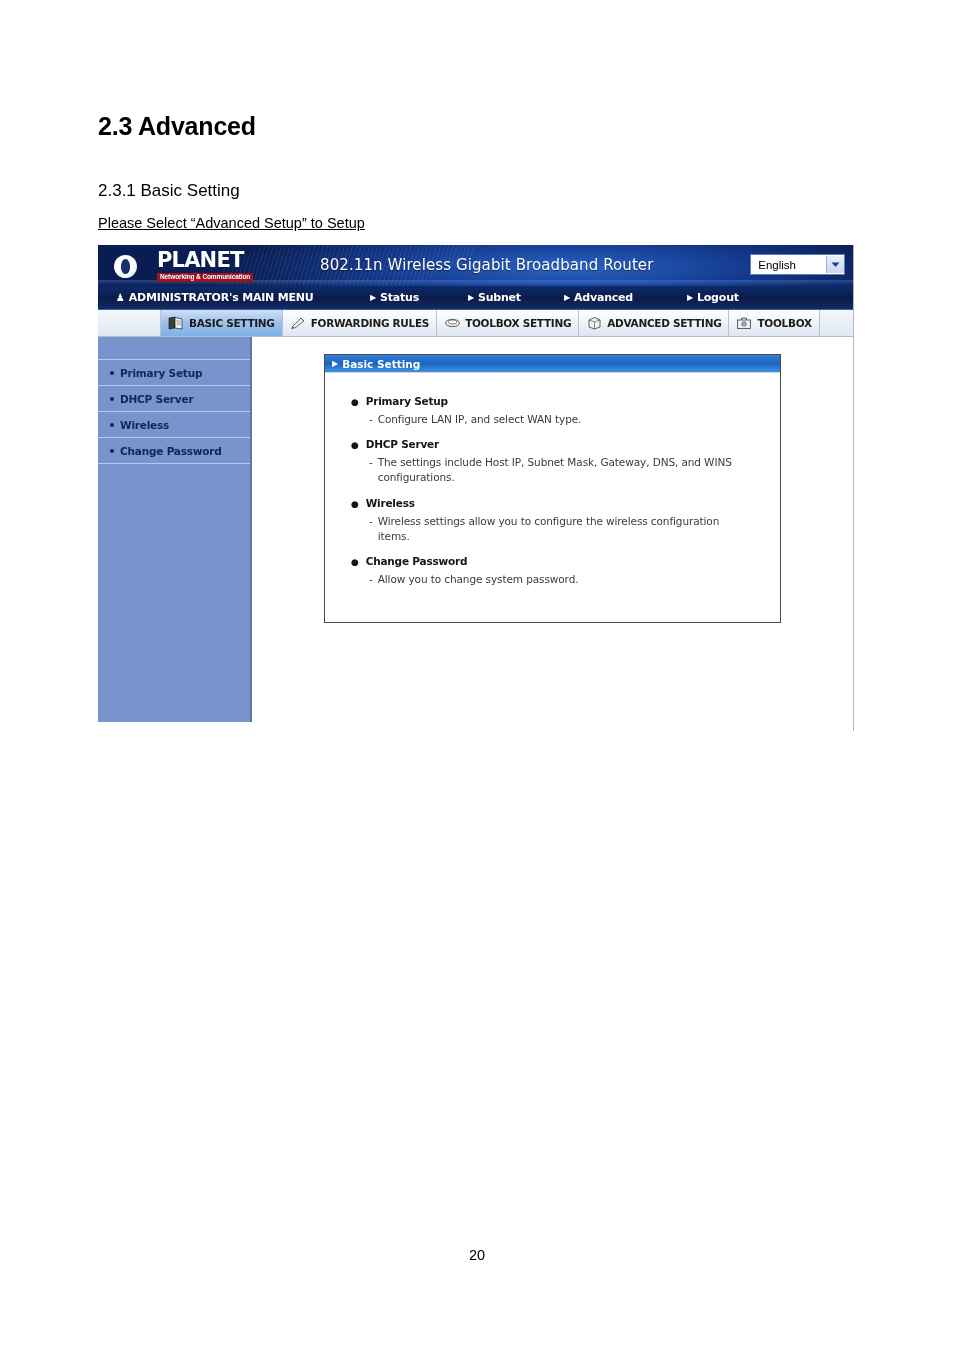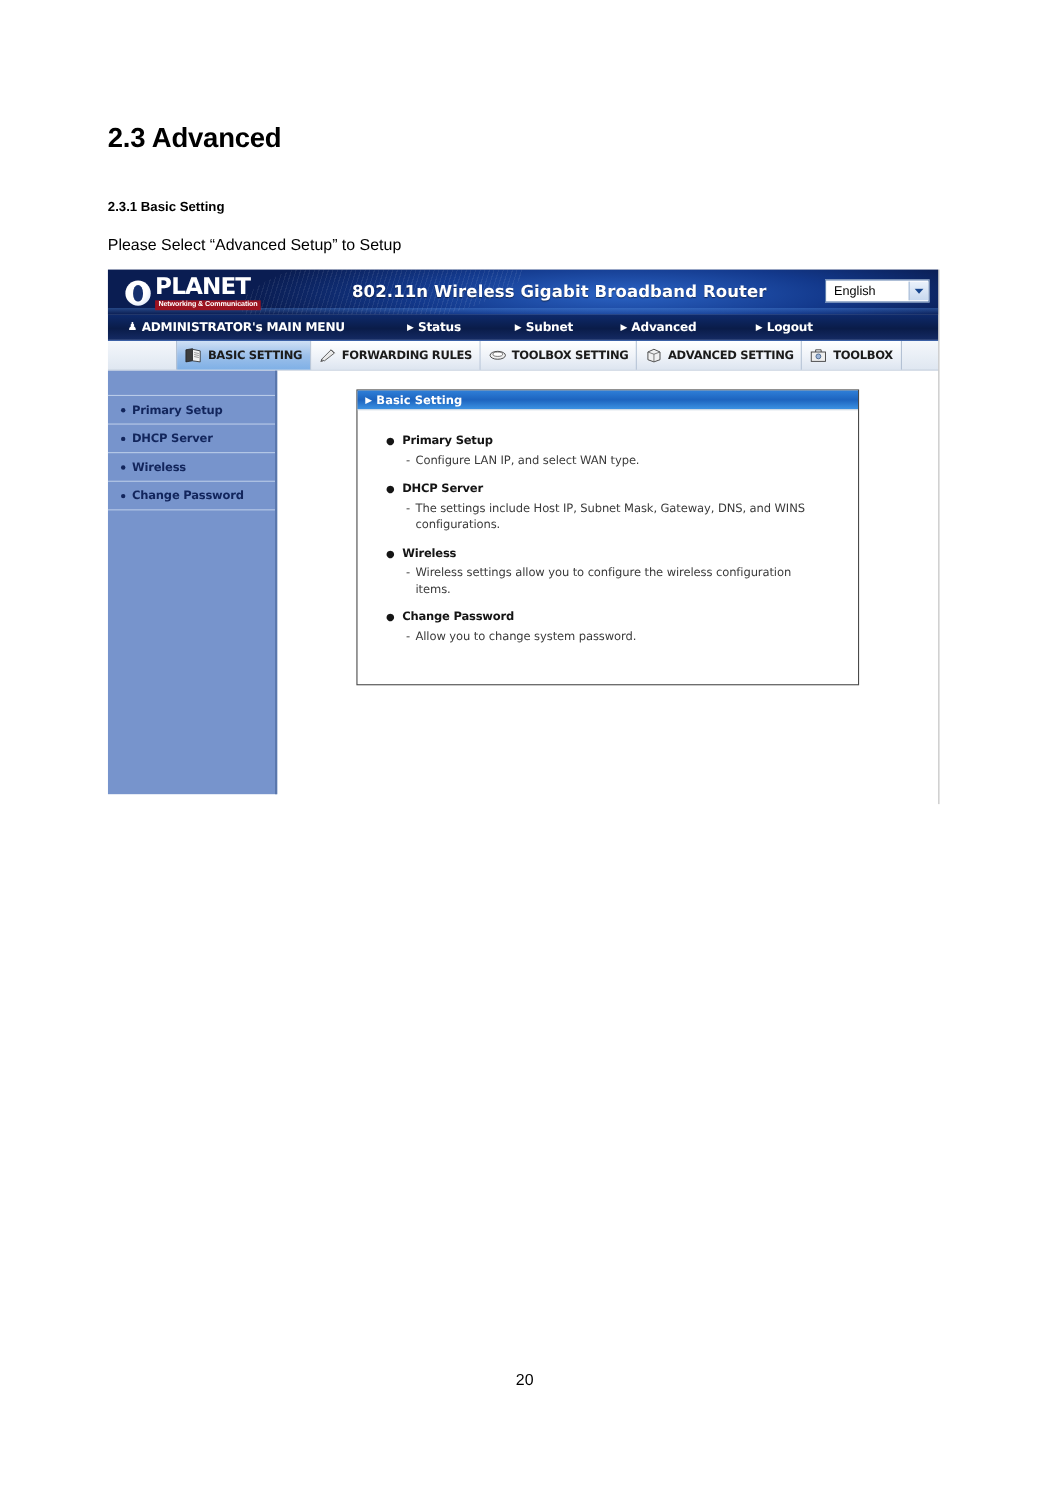--- a/index.html
+++ b/index.html
@@ -26,30 +26,31 @@
     letter-spacing: -0.2px;
     color: #000;
     text-decoration-color: #1a1ae6;
     text-underline-offset: 5px;
     text-decoration-thickness: 3px;
   }
   .doc-h2 {
     position: absolute;
     left: 98px;
     top: 181px;
-    font-size: 12px;
-    font-weight: bold;
+    font-size: 17px;
+    font-weight: normal;
     color: #000;
   }
   .doc-p {
     position: absolute;
     left: 98px;
     top: 215px;
     font-size: 14.5px;
     color: #000;
+    text-decoration: underline;
   }
   .page-number {
     position: absolute;
     left: 0;
     top: 1247px;
     width: 954px;
     text-align: center;
     font-size: 14.5px;
     color: #000;
   }
@@ -94,21 +95,21 @@
     background: linear-gradient(180deg, rgba(90,150,230,0.35), rgba(10,25,70,0));
   }
 
   .logo {
     position: absolute;
     left: 16px;
     top: 5px;
     height: 32px;
     display: flex;
     align-items: center;
-    gap: 4px;
+    gap: 20px;
     z-index: 3;
   }
   .logo-globe {
     width: 23px; height: 23px;
     border-radius: 50%;
     background: radial-gradient(circle at 38% 34%, #ffffff 52%, #e6eef9 75%, #b9ccE6 100%);
     position: relative;
     flex: none;
   }
   .logo-globe::after {
@@ -136,21 +137,21 @@
     padding: 1px 3px;
     letter-spacing: -0.1px;
     white-space: nowrap;
   }
 
   .shot-title {
     position: absolute;
     left: 222px;
     top: 11px;
     font-size: 15px;
-    font-weight: bold;
+    font-weight: normal;
     color: #ffffff;
     letter-spacing: 0.1px;
     text-shadow: 0 1px 1px rgba(0,0,0,0.5);
     z-index: 3;
     font-family: "DejaVu Sans", sans-serif;
   }
 
   .lang-select {
     position: absolute;
     right: 8px;

